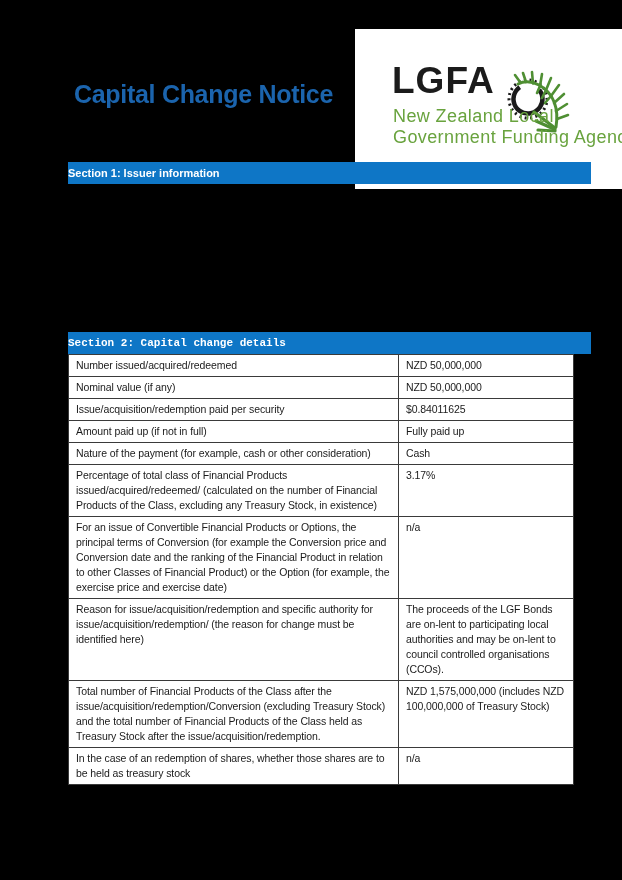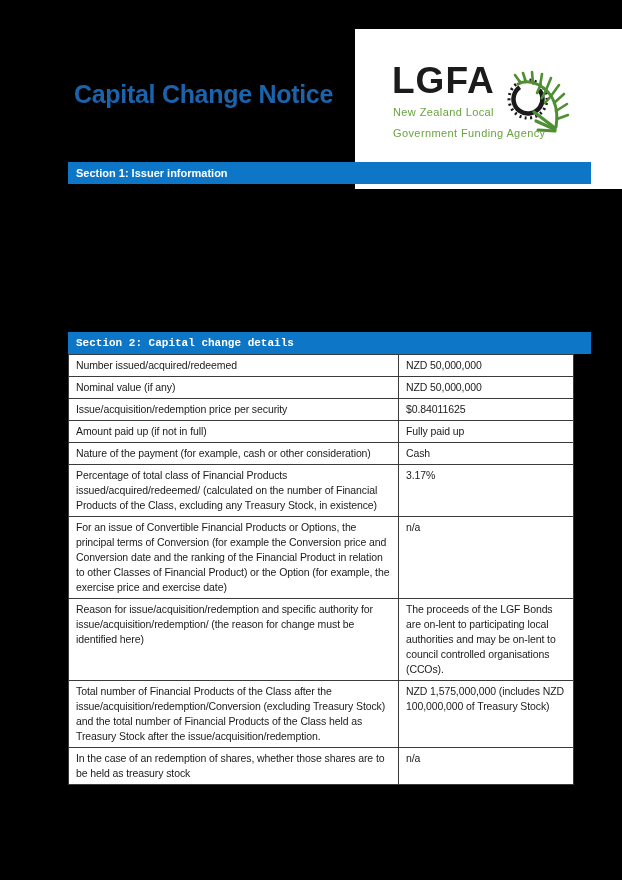--- a/index.html
+++ b/index.html
@@ -15,21 +15,21 @@
     position:absolute; left:355px; top:0; width:267px; height:160px;
     background:var(--cell-bg,#fff);
     margin-top:29px;
   }
   .logo-acronym {
     position:absolute; left:37px; top:36px;
     font-size:37px; font-weight:800; letter-spacing:1px; line-height:32px;
     color:var(--logo-black,#1b1b1b);
   }
   .logo-emblem { position:absolute; left:138px; top:26px; width:82px; height:80px; }
-  .logo-line { position:absolute; left:38px; font-size:11px; letter-spacing:0.4px;
+  .logo-line { position:absolute; left:38px; font-size:18px; letter-spacing:0.4px;
     color:var(--logo-green,#69a33e); white-space:nowrap; }
   .logo-line.l1 { top:77px; }
   .logo-line.l2 { top:98px; }
   .logo-tagline {
     position:absolute; left:38px; top:110px; font-size:13.5px; letter-spacing:0.3px;
     color:var(--tagline-gray,#383838); white-space:nowrap; font-weight:500;
   }
 
   
   .doc-title {
@@ -37,21 +37,21 @@
     font-size:25px; font-weight:700; letter-spacing:-0.3px;
     color:var(--title-blue,#1b64ad);
     white-space:nowrap;
   }
 
   
   .section-bar {
     position:absolute; left:68px; width:523px; height:22px;
     background:var(--section-bar-blue,#0e76c6);
     color:#fff; font-size:11px; font-weight:700;
-    line-height:22px; padding-left:8px;
+    line-height:22px; 
   }
   .section-bar.s1 { top:162px; }
   .section-bar.s2 { top:332px;font-family:Liberation Mono, monospace; }
 
   
   .section1-content { position:absolute; left:68px; top:184px; width:505px; height:148px; }
 
   
   table.details {
     position:absolute; left:68px; top:354px; width:505px;
@@ -131,21 +131,21 @@
           <td class="cell-label">Number issued/acquired/redeemed</td>
           <td class="cell-value">NZD 50,000,000</td>
         </tr>
 
         <tr>
           <td class="cell-label">Nominal value (if any)</td>
           <td class="cell-value">NZD 50,000,000</td>
         </tr>
 
         <tr>
-          <td class="cell-label">Issue/acquisition/redemption price per security</td>
+          <td class="cell-label">Issue/acquisition/redemption paid per security</td>
           <td class="cell-value">$0.84011625</td>
         </tr>
 
         <tr>
           <td class="cell-label">Amount paid up (if not in full)</td>
           <td class="cell-value">Fully paid up</td>
         </tr>
 
         <tr>
           <td class="cell-label">Nature of the payment (for example, cash or other consideration)</td>

